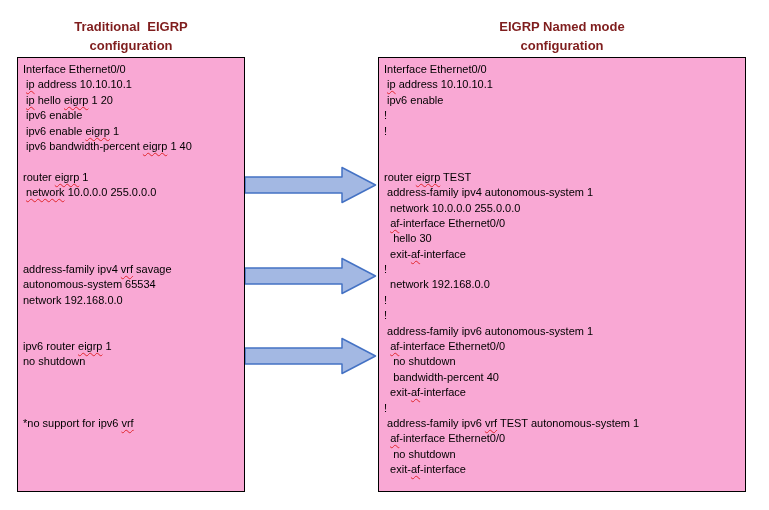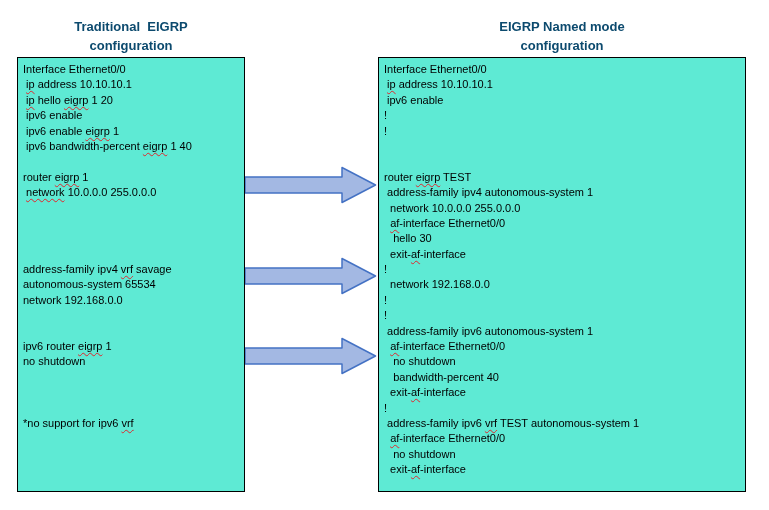--- a/index.html
+++ b/index.html
@@ -2,26 +2,26 @@
 <html><head>
 <meta charset="utf-8">
 <style>
   html,body{margin:0;padding:0;background:#ffffff;}
   .canvas{
     position:relative;width:769px;height:510px;background:#ffffff;overflow:hidden;
     font-family:"Liberation Sans",sans-serif;color:#000;
   }
   .box-title{
     position:absolute;top:17px;text-align:center;font-weight:bold;
-    font-size:13px;line-height:19px;white-space:pre-wrap;color:#0c4a6e;
+    font-size:13px;line-height:19px;white-space:pre-wrap;color:#7f1d1d;
   }
   .box-title.left{left:17px;width:228px;}
   .box-title.right{left:378px;width:368px;}
   .codebox{
-    position:absolute;top:57px;height:435px;background:#5eead4;
+    position:absolute;top:57px;height:435px;background:#f9a8d4;
     border:1px solid #000;box-sizing:border-box;
     padding:4px 2px 0 5px;
     font-size:11px;line-height:15.4px;
   }
   .codebox.left{left:17px;width:228px;border-width:1.5px;}
   .codebox.right{left:378px;width:368px;border-width:1px;}
   .cline{height:15.4px;white-space:pre;overflow:visible;}
   .sq{
     text-decoration:underline;
     text-decoration-style:wavy;

